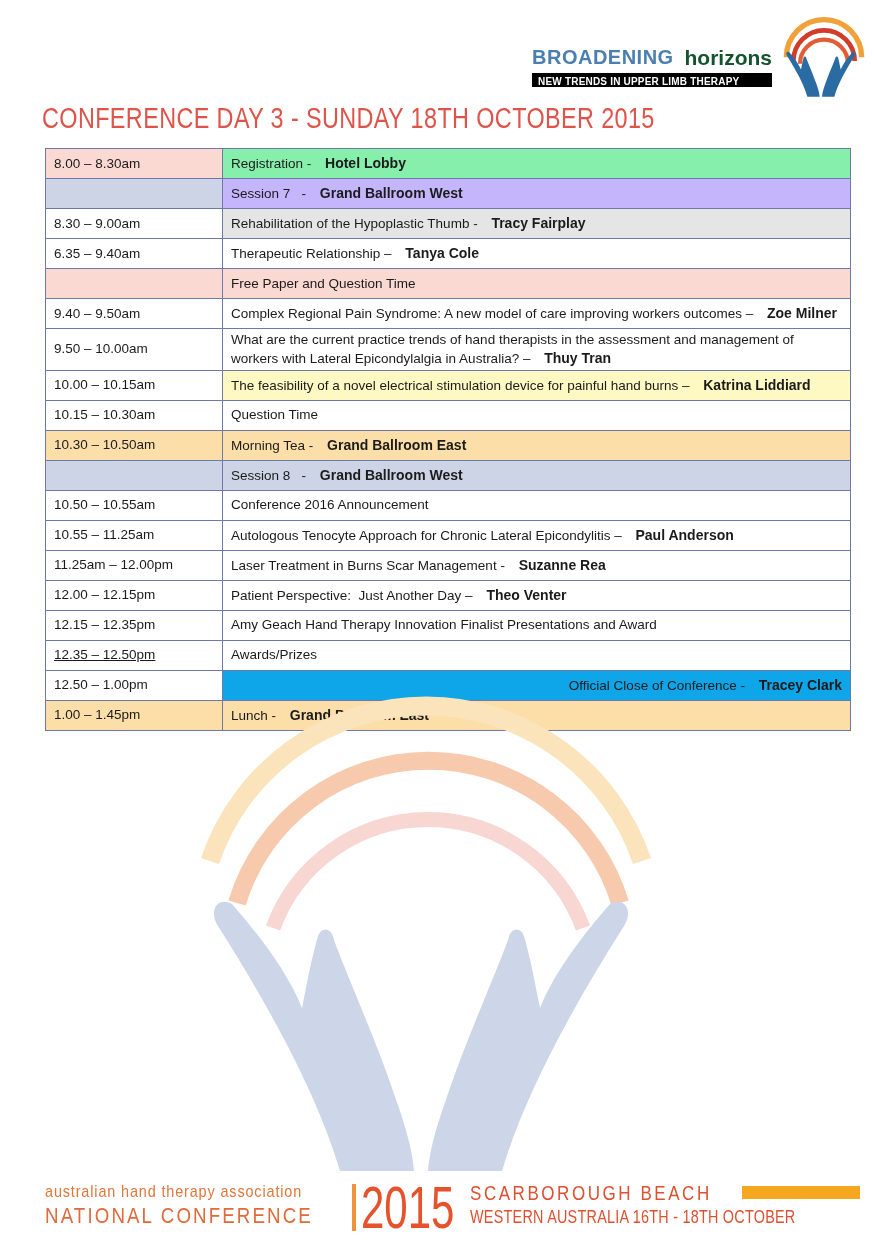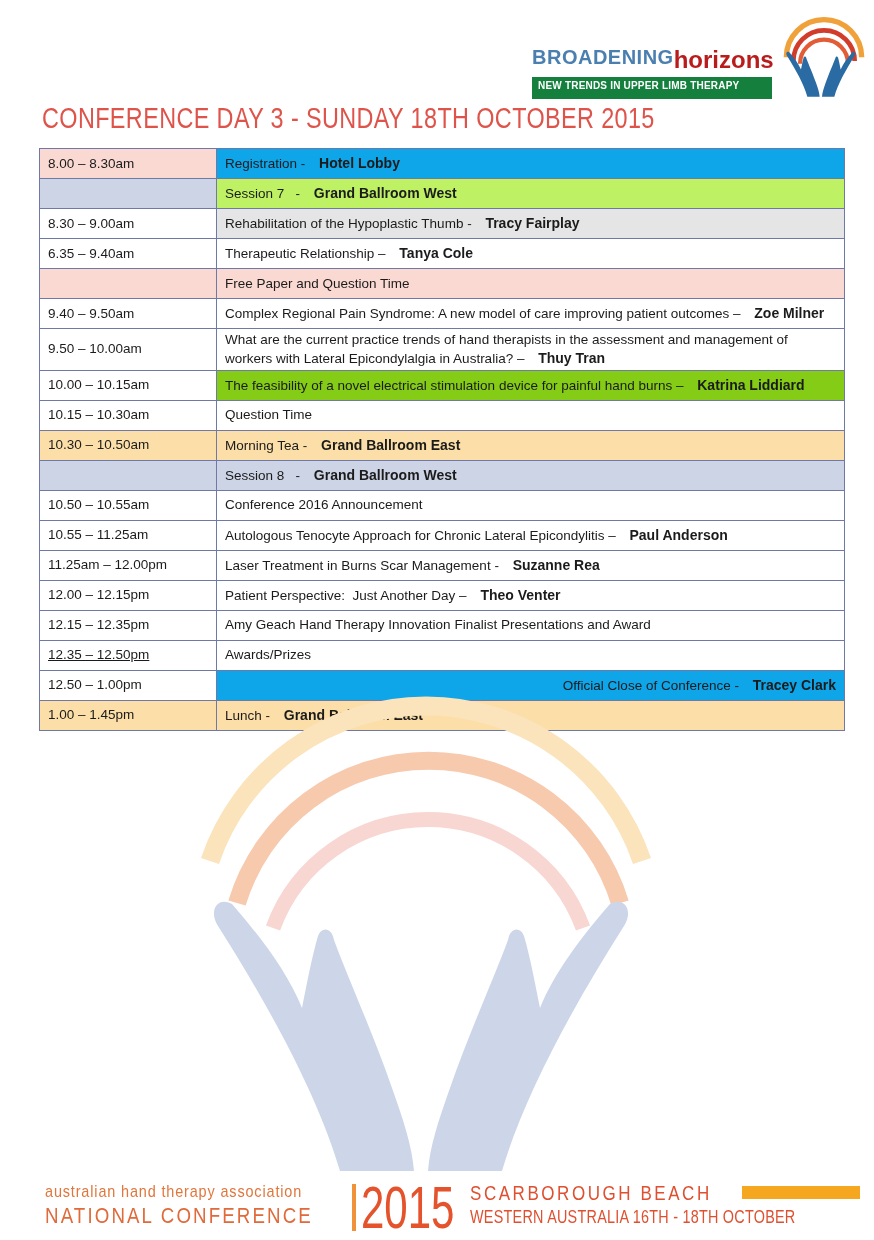--- a/index.html
+++ b/index.html
@@ -7,38 +7,38 @@
     width:874px;height:1240px;position:relative;overflow:hidden;
     background:#ffffff;
     font-family:"Liberation Sans", sans-serif;
     color:#1b1b1b;
   }
 
   
   .brand{position:absolute;left:532px;top:46px;width:240px;}
   .brand-top{display:flex;justify-content:space-between;align-items:flex-start;}
   .brand-title{font-size:20px;font-weight:bold;letter-spacing:.5px;color:#4a7fb0;}
-  .brand-subtitle{font-size:24px;font-weight:bold;color:#b91c1c;}
+  .brand-subtitle{font-size:21px;font-weight:bold;color:#14532d;}
   .brand-banner{
-    margin-top:3px;background:#15803d;color:#ffffff;
+    margin-top:3px;background:#000000;color:#ffffff;
     font-size:10px;font-weight:bold;letter-spacing:.2px;
-    height:22px;line-height:18px;padding-left:6px;
+    height:14px;line-height:18px;padding-left:6px;
   }
   .logo-small{position:absolute;left:779px;top:12px;width:90px;height:86px;}
 
   
   .page-title{
     position:absolute;left:42px;top:101px;
     font-size:30px;font-weight:400;letter-spacing:.5px;color:#df544a;
     white-space:nowrap;transform:scaleX(.78);transform-origin:left top;
   }
 
   
   table.schedule{
-    position:absolute;left:39px;top:148px;width:806px;
+    position:absolute;left:45px;top:148px;width:806px;
     border-collapse:collapse;table-layout:fixed;
   }
   table.schedule td{
     border:1.4px solid #6f79a8;
     font-size:13.5px;line-height:1.32;
     padding:2px 8px;height:25px;vertical-align:middle;
     overflow:hidden;
   }
   td.time{width:160px;}
   span.emph{font-weight:bold;font-size:14px;margin-left:10px;}
@@ -114,49 +114,49 @@
     <use href="#hand-right" class="hand"></use>
   </g>
 </svg>
 
 <div class="page-title">CONFERENCE DAY 3 - SUNDAY 18TH OCTOBER 2015</div>
 
 <table class="schedule">
   <tbody id="schedule-body">
       <tr>
         <td class="time" style="background: rgb(251, 217, 211);">8.00 – 8.30am</td>
-        <td class="desc" style="background: #0ea5e9;"><span>Registration - </span><span class="emph">Hotel Lobby</span></td>
+        <td class="desc" style="background: #86efac;"><span>Registration - </span><span class="emph">Hotel Lobby</span></td>
       </tr>
       <tr>
         <td class="time" style="background: rgb(205, 212, 230);"></td>
-        <td class="desc" style="background: #bef264;"><span>Session 7&nbsp;&nbsp;&nbsp;- </span><span class="emph">Grand Ballroom West</span></td>
+        <td class="desc" style="background: #c4b5fd;"><span>Session 7&nbsp;&nbsp;&nbsp;- </span><span class="emph">Grand Ballroom West</span></td>
       </tr>
       <tr>
         <td class="time" style="background: rgb(255, 255, 255);">8.30 – 9.00am</td>
         <td class="desc" style="background: #e5e5e5;"><span>Rehabilitation of the Hypoplastic Thumb - </span><span class="emph">Tracy Fairplay</span></td>
       </tr>
       <tr>
         <td class="time" style="background: rgb(255, 255, 255);">6.35 – 9.40am</td>
         <td class="desc" style="background: rgb(255, 255, 255);"><span>Therapeutic Relationship – </span><span class="emph">Tanya Cole</span></td>
       </tr>
       <tr>
         <td class="time" style="background: rgb(251, 217, 211);"></td>
         <td class="desc" style="background: rgb(251, 217, 211);"><span>Free Paper and Question Time</span></td>
       </tr>
       <tr>
         <td class="time" style="background: rgb(255, 255, 255);">9.40 – 9.50am</td>
-        <td class="desc" style="background: rgb(255, 255, 255);"><span>Complex Regional Pain Syndrome: A new model of care improving patient outcomes – </span><span class="emph">Zoe Milner</span></td>
+        <td class="desc" style="background: rgb(255, 255, 255);"><span>Complex Regional Pain Syndrome: A new model of care improving workers outcomes – </span><span class="emph">Zoe Milner</span></td>
       </tr>
       <tr>
         <td class="time" style="background: rgb(255, 255, 255);">9.50 – 10.00am</td>
         <td class="desc" style="background: rgb(255, 255, 255); margin-top: 37px;"><span>What are the current practice trends of hand therapists in the assessment and management of workers with Lateral Epicondylalgia in Australia? – </span><span class="emph">Thuy Tran</span></td>
       </tr>
       <tr>
         <td class="time" style="background: rgb(255, 255, 255);">10.00 – 10.15am</td>
-        <td class="desc" style="background: #84cc16;"><span>The feasibility of a novel electrical stimulation device for painful hand burns – </span><span class="emph">Katrina Liddiard</span></td>
+        <td class="desc" style="background: #fef9c3;"><span>The feasibility of a novel electrical stimulation device for painful hand burns – </span><span class="emph">Katrina Liddiard</span></td>
       </tr>
       <tr>
         <td class="time" style="background: rgb(255, 255, 255);">10.15 – 10.30am</td>
         <td class="desc" style="background: rgb(255, 255, 255);"><span>Question Time</span></td>
       </tr>
       <tr>
         <td class="time" style="background: rgb(252, 223, 168);">10.30 – 10.50am</td>
         <td class="desc" style="background: rgb(252, 223, 168);"><span>Morning Tea - </span><span class="emph">Grand Ballroom East</span></td>
       </tr>
       <tr>

